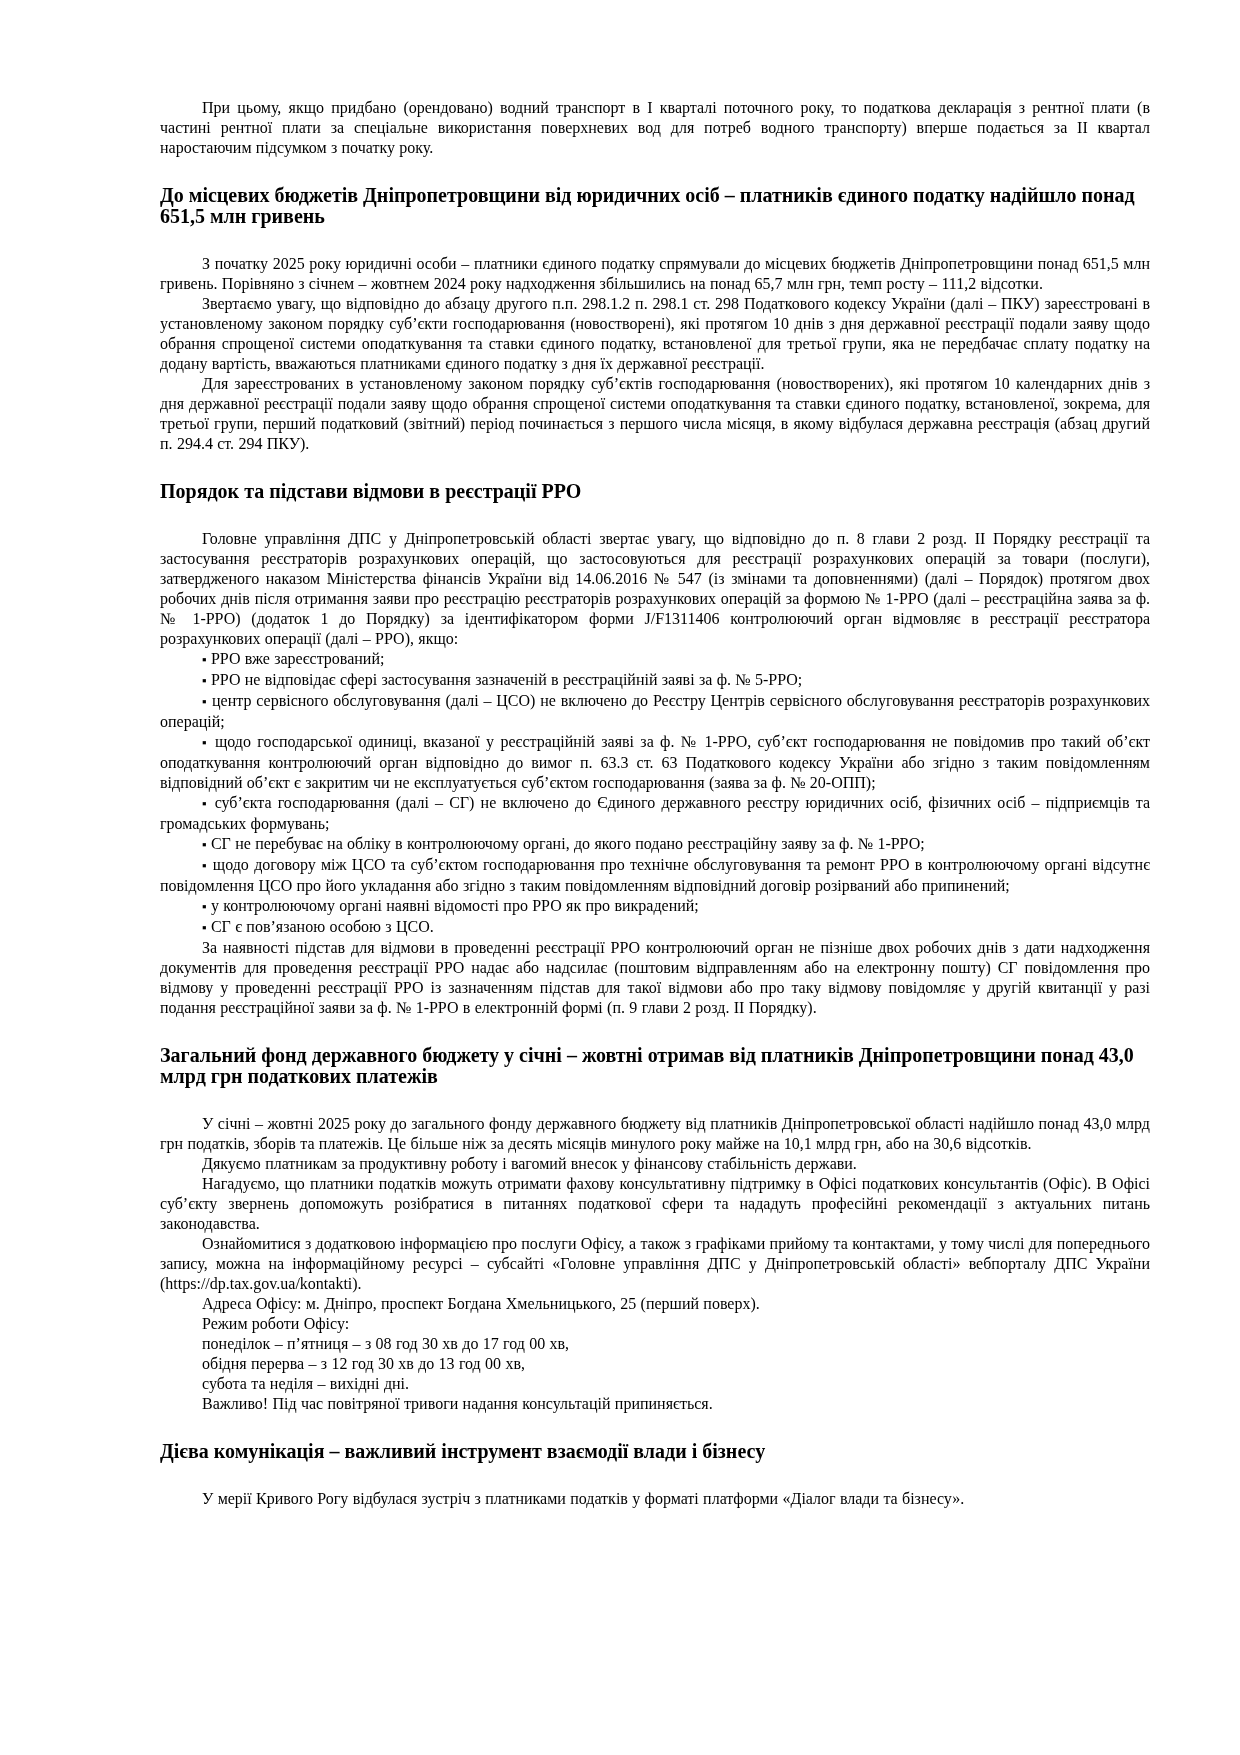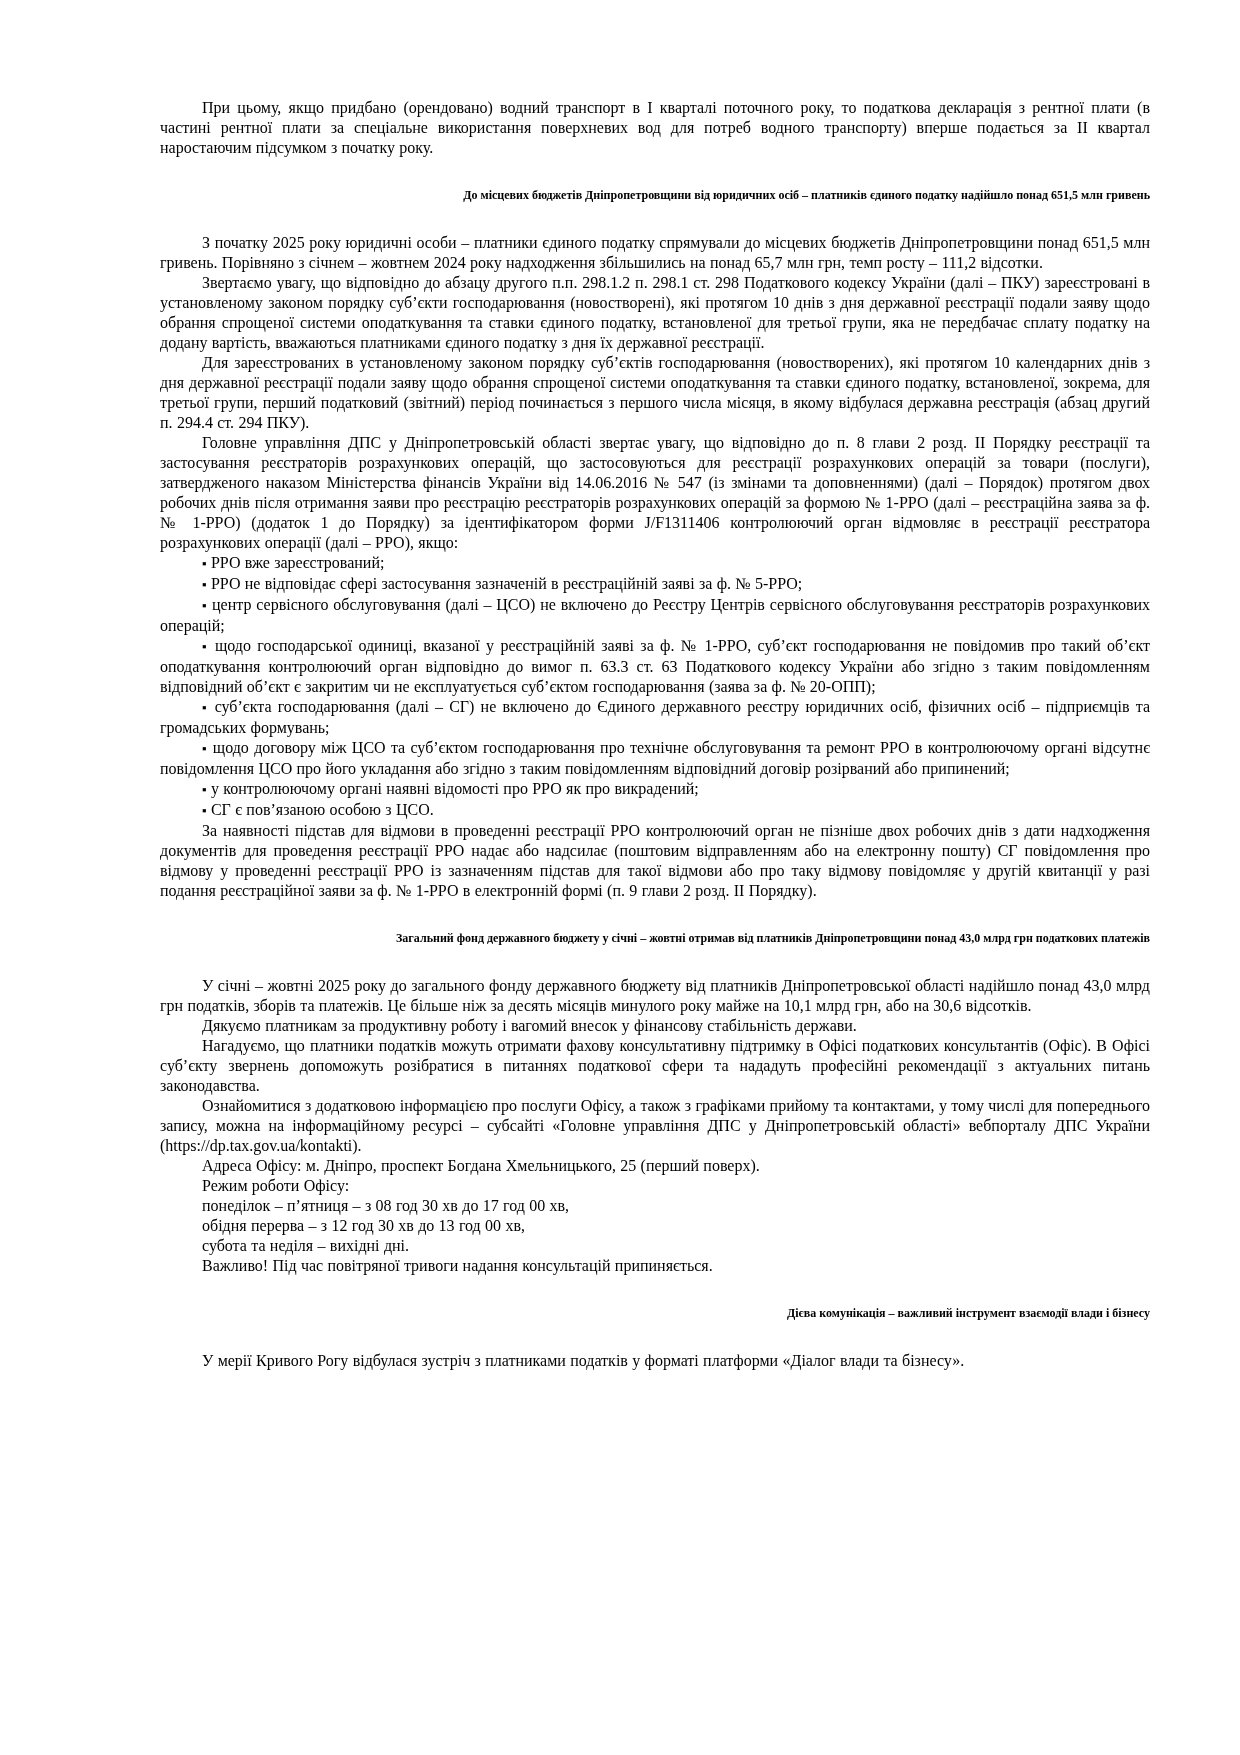--- a/index.html
+++ b/index.html
@@ -24,45 +24,47 @@
     line-height: 20px;
   }
   .para {
     margin: 0;
     text-align: justify;
     text-indent: 42px;
     word-spacing: 0.02em;
   }
   .heading {
     margin: 27px 0;
-    font-size: 12px;
+    font-size: 20px;
     line-height: 21px;
-    text-align: right;
+    text-align: left;
     font-weight: bold;
     text-indent: 0;
   }
   .bullet-marker {
     font-size: 13px;
   }
 </style>
 </head>
 <body>
 
 <main class="page">
     <p class="para">При цьому, якщо придбано (орендовано) водний транспорт в І кварталі поточного року, то податкова декларація з рентної плати (в частині рентної плати за спеціальне використання поверхневих вод для потреб водного транспорту) вперше подається за ІІ квартал наростаючим підсумком з початку року.</p>
     <h2 class="heading">До місцевих бюджетів Дніпропетровщини від юридичних осіб – платників єдиного податку надійшло понад 651,5 млн гривень</h2>
     <p class="para">З початку 2025 року юридичні особи – платники єдиного податку спрямували до місцевих бюджетів Дніпропетровщини понад 651,5 млн гривень. Порівняно з січнем – жовтнем 2024 року надходження збільшились на понад 65,7 млн грн, темп росту – 111,2 відсотки.</p>
     <p class="para">Звертаємо увагу, що відповідно до абзацу другого п.п. 298.1.2 п. 298.1 ст. 298 Податкового кодексу України (далі – ПКУ) зареєстровані в установленому законом порядку суб’єкти господарювання (новостворені), які протягом 10 днів з дня державної реєстрації подали заяву щодо обрання спрощеної системи оподаткування та ставки єдиного податку, встановленої для третьої групи, яка не передбачає сплату податку на додану вартість, вважаються платниками єдиного податку з дня їх державної реєстрації.</p>
     <p class="para">Для зареєстрованих в установленому законом порядку суб’єктів господарювання (новостворених), які протягом 10 календарних днів з дня державної реєстрації подали заяву щодо обрання спрощеної системи оподаткування та ставки єдиного податку, встановленої, зокрема, для третьої групи, перший податковий (звітний) період починається з першого числа місяця, в якому відбулася державна реєстрація (абзац другий п. 294.4 ст. 294 ПКУ).</p>
+    <h2 class="heading">Порядок та підстави відмови в реєстрації РРО</h2>
     <p class="para">Головне управління ДПС у Дніпропетровській області звертає увагу, що відповідно до п. 8 глави 2 розд. ІІ Порядку реєстрації та застосування реєстраторів розрахункових операцій, що застосовуються для реєстрації розрахункових операцій за товари (послуги), затвердженого наказом Міністерства фінансів України від 14.06.2016 № 547 (із змінами та доповненнями) (далі – Порядок) протягом двох робочих днів після отримання заяви про реєстрацію реєстраторів розрахункових операцій за формою № 1-РРО (далі – реєстраційна заява за ф. № 1-РРО) (додаток 1 до Порядку) за ідентифікатором форми J/F1311406 контролюючий орган відмовляє в реєстрації реєстратора розрахункових операції (далі – РРО), якщо:</p>
     <p class="para"><span class="bullet-marker">▪</span> <span>РРО вже зареєстрований;</span></p>
     <p class="para"><span class="bullet-marker">▪</span> <span>РРО не відповідає сфері застосування зазначеній в реєстраційній заяві за ф. № 5-РРО;</span></p>
     <p class="para"><span class="bullet-marker">▪</span> <span>центр сервісного обслуговування (далі – ЦСО) не включено до Реєстру Центрів сервісного обслуговування реєстраторів розрахункових операцій;</span></p>
     <p class="para"><span class="bullet-marker">▪</span> <span>щодо господарської одиниці, вказаної у реєстраційній заяві за ф. № 1-РРО, суб’єкт господарювання не повідомив про такий об’єкт оподаткування контролюючий орган відповідно до вимог п. 63.3 ст. 63 Податкового кодексу України або згідно з таким повідомленням відповідний об’єкт є закритим чи не експлуатується суб’єктом господарювання (заява за ф. № 20-ОПП);</span></p>
     <p class="para"><span class="bullet-marker">▪</span> <span>суб’єкта господарювання (далі – СГ) не включено до Єдиного державного реєстру юридичних осіб, фізичних осіб – підприємців та громадських формувань;</span></p>
+    <p class="para"><span class="bullet-marker">▪</span> <span>СГ не перебуває на обліку в контролюючому органі, до якого подано реєстраційну заяву за ф. № 1-РРО;</span></p>
     <p class="para"><span class="bullet-marker">▪</span> <span>щодо договору між ЦСО та суб’єктом господарювання про технічне обслуговування та ремонт РРО в контролюючому органі відсутнє повідомлення ЦСО про його укладання або згідно з таким повідомленням відповідний договір розірваний або припинений;</span></p>
     <p class="para"><span class="bullet-marker">▪</span> <span>у контролюючому органі наявні відомості про РРО як про викрадений;</span></p>
     <p class="para"><span class="bullet-marker">▪</span> <span>СГ є пов’язаною особою з ЦСО.</span></p>
     <p class="para">За наявності підстав для відмови в проведенні реєстрації РРО контролюючий орган не пізніше двох робочих днів з дати надходження документів для проведення реєстрації РРО надає або надсилає (поштовим відправленням або на електронну пошту) СГ повідомлення про відмову у проведенні реєстрації РРО із зазначенням підстав для такої відмови або про таку відмову повідомляє у другій квитанції у разі подання реєстраційної заяви за ф. № 1-РРО в електронній формі (п. 9 глави 2 розд. ІІ Порядку).</p>
     <h2 class="heading">Загальний фонд державного бюджету у січні – жовтні отримав від платників Дніпропетровщини понад 43,0 млрд грн податкових платежів</h2>
     <p class="para">У січні – жовтні 2025 року до загального фонду державного бюджету від платників Дніпропетровської області надійшло понад 43,0 млрд грн податків, зборів та платежів. Це більше ніж за десять місяців минулого року майже на 10,1 млрд грн, або на 30,6 відсотків.</p>
     <p class="para">Дякуємо платникам за продуктивну роботу і вагомий внесок у фінансову стабільність держави.</p>
     <p class="para">Нагадуємо, що платники податків можуть отримати фахову консультативну підтримку в Офісі податкових консультантів (Офіс). В Офісі суб’єкту звернень допоможуть розібратися в питаннях податкової сфери та нададуть професійні рекомендації з актуальних питань законодавства.</p>
     <p class="para">Ознайомитися з додатковою інформацією про послуги Офісу, а також з графіками прийому та контактами, у тому числі для попереднього запису, можна на інформаційному ресурсі – субсайті «Головне управління ДПС у Дніпропетровській області» вебпорталу ДПС України (https://dp.tax.gov.ua/kontakti).</p>
     <p class="para">Адреса Офісу: м. Дніпро, проспект Богдана Хмельницького, 25 (перший поверх).</p>

